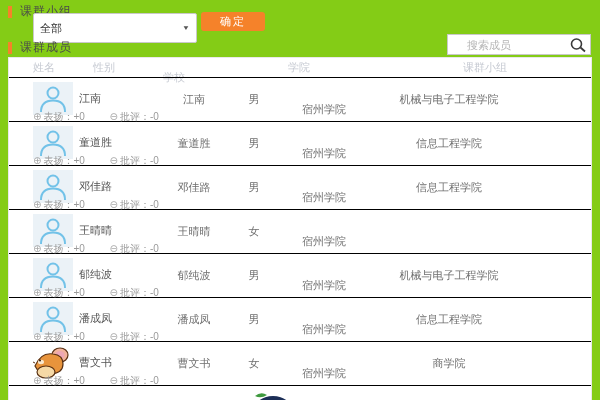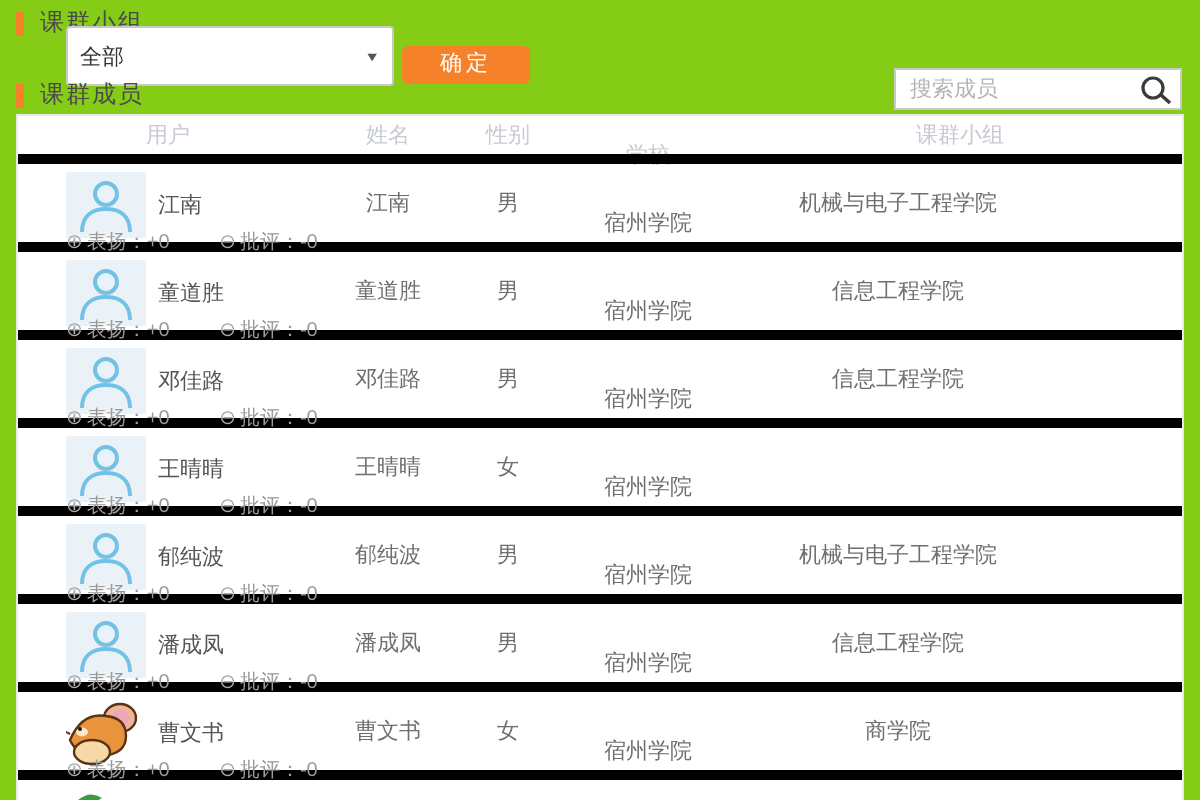--- a/index.html
+++ b/index.html
@@ -13,42 +13,42 @@
   .sec-header .ttl { font-size:12px; color:#4a4a4a; letter-spacing:1px; }
   #hdr-group { top:3px; }
   #hdr-members { top:39px;text-align:center; }
 
   
   .select-box { position:absolute; left:33px; top:13px; width:164px; height:30px;
     border:1px solid #c9c9c9; border-radius:2px; background:#fff; display:flex;
     align-items:center; justify-content:space-between; padding:0 6px; cursor:pointer; }
   .select-box .val { font-size:11px; color:#333; }
   .select-box .caret { font-size:8px; color:#555; transform:scaleY(.8); }
-  .confirm-btn { position:absolute; left:201px; top:23px; width:64px; height:19px;
+  .confirm-btn { position:absolute; left:201px; top:12px; width:64px; height:19px;
     background:#f5822a; border:none; border-radius:3px; color:#fff; font-size:11px;
     letter-spacing:2px; cursor:pointer; line-height:19px;font-family:Liberation Serif, serif; }
 
   
   .search-wrap { position:absolute; left:447px; top:34px; width:144px; height:21px;
-    border:1px solid #c9c9c9; background:#fff; display:flex; align-items:center; }
+    border:1px solid #c9c9c9; background:#fff; display:flex; align-items:center;padding-left:12px; }
   .search-wrap input { flex:1; border:none; outline:none; font-size:11px; color:#555;
     padding:0 4px 0 7px; min-width:0; background:transparent;
     font-family:"Liberation Sans","DejaVu Sans",sans-serif;}
   .search-wrap input::placeholder { color:#b4b4b4; }
   .search-wrap .mag { width:18px; height:16px; flex:0 0 18px; margin-right:3px; }
 
   
   .table { position:absolute; left:8px; top:57px; width:584px; height:343px;
     border:1px solid #e9e9e9; border-bottom:none; overflow:hidden; background:#fff; }
   .thead { display:flex; height:19px; align-items:center; }
   .thead .th { font-size:11px; color:#c6cad2; text-align:center; }
   .col-user{ width:150px; } .col-name{ width:70px; } .col-gender{ width:50px; }
   .col-school{ width:90px;margin-top:20px; } .col-college{ width:160px; } .col-group{ flex:1; }
 
-  .trow { display:flex; height:44px; border-top:5px solid #000000; position:relative; }
+  .trow { display:flex; height:44px; border-top:1px solid #000000; position:relative;justify-content:center; }
   .cell { font-size:11px; color:#6f6f6f; text-align:center; align-self:center; }
   .user-cell { width:150px; position:relative; }
   .avatar { position:absolute; left:24px; top:4px; width:40px; height:33px;
     background:#ebf2f7; overflow:hidden; }
   .avatar svg { display:block; width:40px; height:33px; }
   .uname { position:absolute; left:70px; top:13px; font-size:11px; color:#555; }
   .stats { position:absolute; left:24px; top:32px; width:220px; font-size:10px;
     color:#9a9a9a; white-space:nowrap; z-index:2; }
   .stats .ic { font-size:10px; color:#aaa; margin-right:2px; }
   .stats .crit { margin-left:22px; }
@@ -79,24 +79,24 @@
   <div class="search-wrap">
     <input type="text" placeholder="搜索成员" style="">
     <svg class="mag" viewBox="0 0 18 16">
       <circle cx="7.5" cy="7" r="5" fill="none" stroke="#3a3a3a" stroke-width="1.6"></circle>
       <line x1="11.5" y1="10.5" x2="16" y2="14.5" stroke="#3a3a3a" stroke-width="1.8"></line>
     </svg>
   </div>
 
   <div class="table">
     <div class="thead">
-      <div class="th col-user">用户</div>
       <div class="th col-name">姓名</div>
       <div class="th col-gender">性别</div>
       <div class="th col-school">学校</div>
+      <div class="th col-college">学院</div>
       <div class="th col-group">课群小组</div>
     </div>
     <div id="rows">
   <div class="trow">
     <div class="user-cell">
       <div class="avatar">
         <svg class="person" viewBox="0 0 40 33" style="display: block;">
           <circle cx="20" cy="11" r="5.5" fill="none" stroke="#72c2e8" stroke-width="2"></circle>
           <path d="M8 30 C8 21 14 18.5 20 18.5 C26 18.5 32 21 32 30" fill="none" stroke="#72c2e8" stroke-width="2"></path>
         </svg>

